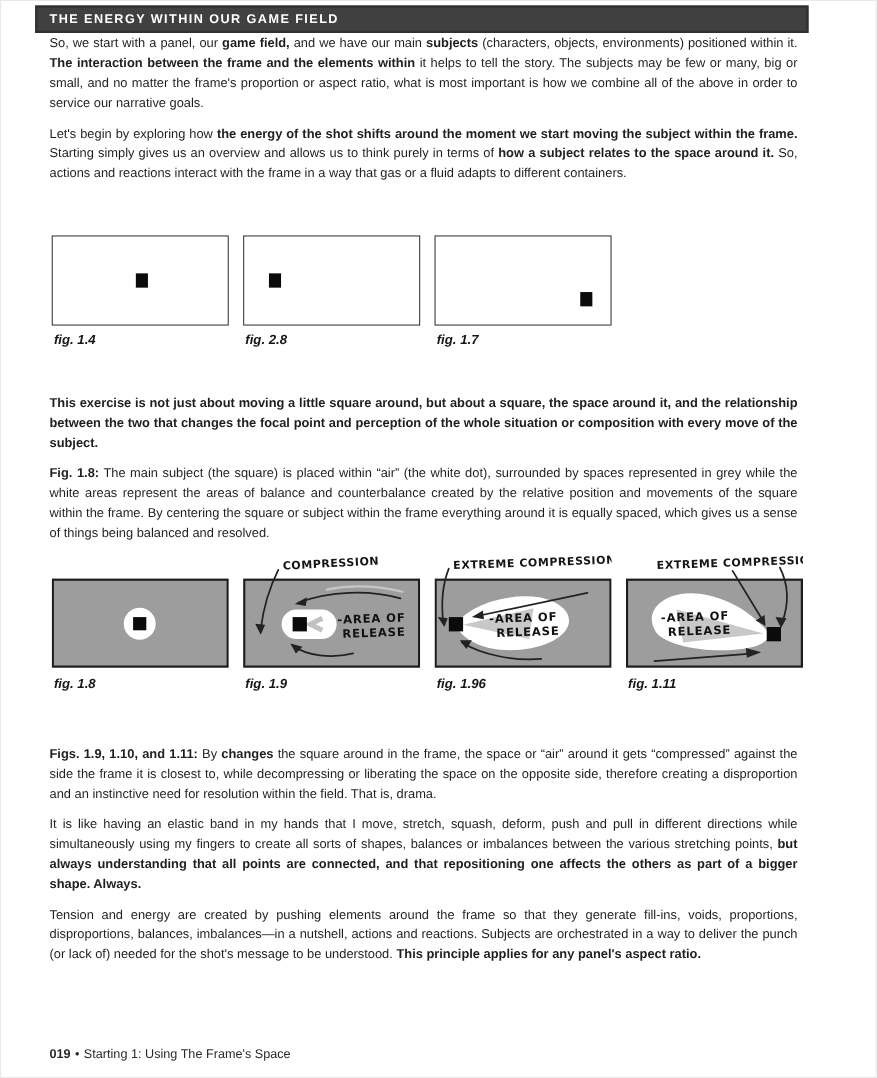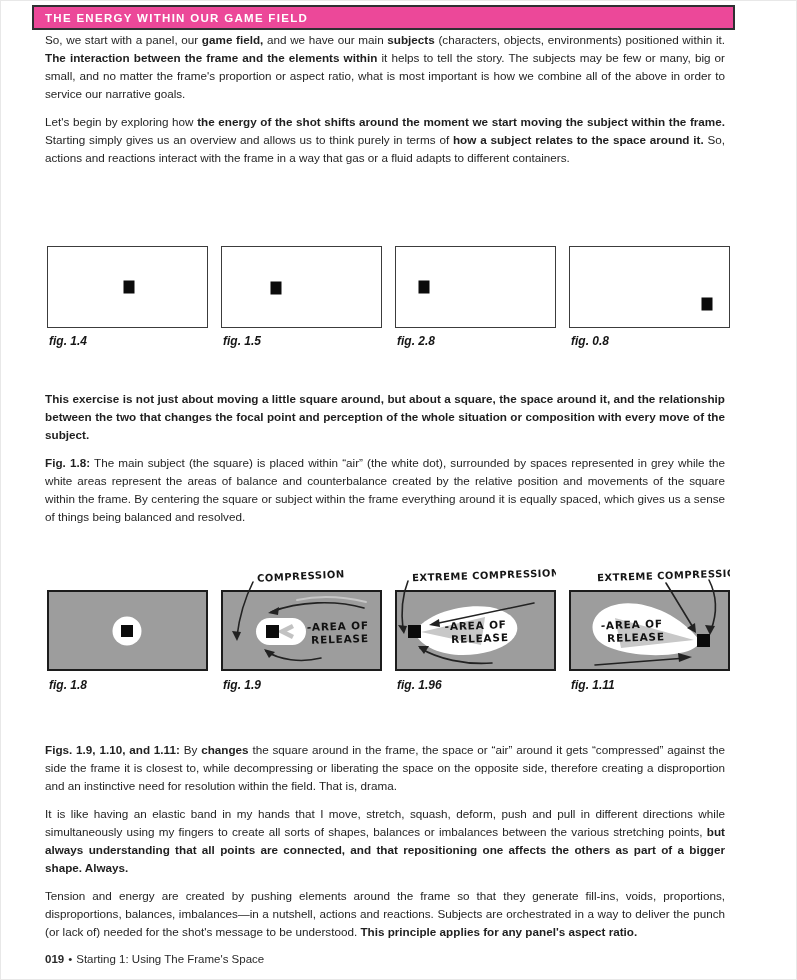--- a/index.html
+++ b/index.html
@@ -14,21 +14,21 @@
     display:flex;align-items:center;padding-left:11px;
   }
   .header-title{color:#ffffff;font-weight:bold;font-size:11.5px;letter-spacing:1.3px;}
   .content{position:absolute;left:45px;top:31px;width:680px;}
   p.para{font-size:11.7px;line-height:18px;text-align:justify;margin:0 0 10px 0;}
   p.para b{font-weight:bold;}
   .p-first{margin-top:15px;}
   .figrow{display:flex;gap:13px;margin-left:2px;}
   .frames-row{margin-top:47px;margin-bottom:42px;}
   .panels-row{margin-top:5px;margin-bottom:49px;}
-  .figcell{width:161px;flex:0 0 161px;margin-top:32px;}
+  .figcell{width:161px;flex:0 0 161px;}
   .frame-box{
     position:relative;width:161px;height:82px;background:#ffffff;
     border:1.5px solid #3c3c3c;box-sizing:border-box;
   }
   .subject-square{
     position:absolute;width:11px;height:13px;background:#0b0b0b;
     transform:translate(-50%,-50%);
   }
   .fig-caption{
     margin-top:6px;padding-left:2px;font-size:12px;font-weight:bold;font-style:italic;color:#161616;
@@ -39,53 +39,47 @@
   .arrow{fill:none;stroke:#222222;stroke-width:1.6;stroke-linecap:round;}
   .arrow-faint{fill:none;stroke:#c6c6c6;stroke-width:2;stroke-linecap:round;}
   .head{fill:#222222;stroke:none;}
   .footer{position:absolute;left:45px;top:953px;font-size:11.5px;color:#2a2a2a;}
   .footer b{font-weight:bold;margin-right:4px;}
   .footer .sep{margin-right:4px;}
 </style>
 </head>
 <body>
 
-<div class="header-bar" style="background: #ec4899;">
+<div class="header-bar" style="background: #404040;">
   <span class="header-title">THE ENERGY WITHIN OUR GAME FIELD</span>
 </div>
 
 <div class="content">
 
   <p class="para p-first"><span>So, we start with a panel, our </span><b>game field,</b><span> and we have our main </span><b>subjects</b><span> (characters, objects, environments) positioned within it. </span><b>The interaction between the frame and the elements within</b><span> it helps to tell the story. The subjects may be few or many, big or small, and no matter the frame's proportion or aspect ratio, what is most important is how we combine all of the above in order to service our narrative goals.</span></p>
   <p class="para"><span>Let's begin by exploring how </span><b>the energy of the shot shifts around the moment we start moving the subject within the frame.</b><span> Starting simply gives us an overview and allows us to think purely in terms of </span><b>how a subject relates to the space around it.</b><span> So, actions and reactions interact with the frame in a way that gas or a fluid adapts to different containers.</span></p>
 
   <div class="figrow frames-row">
     <div class="figcell">
       <div class="frame-box">
         <div class="subject-square" style="left: 51%; top: 50%;"></div>
       </div>
       <div class="fig-caption">fig. 1.4</div>
     </div>
     <div class="figcell">
       <div class="frame-box">
-        <div class="subject-square" style="left: 34%; top: 51%;"></div>
-      </div>
-      <div class="fig-caption">fig. 1.5</div>
-    </div>
-    <div class="figcell">
-      <div class="frame-box">
         <div class="subject-square" style="left: 17.5%; top: 50%;"></div>
       </div>
       <div class="fig-caption">fig. 2.8</div>
     </div>
     <div class="figcell">
       <div class="frame-box">
         <div class="subject-square" style="left: 86%; top: 71%;"></div>
       </div>
-      <div class="fig-caption">fig. 0.8</div>
+      <div class="fig-caption">fig. 1.7</div>
     </div>
   </div>
 
   <p class="para"><b>This exercise is not just about moving a little square around, but about a square, the space around it, and the relationship between the two that changes the focal point and perception of the whole situation or composition with every move of the subject.</b></p>
   <p class="para"><b>Fig. 1.8:</b><span> The main subject (the square) is placed within “air” (the white dot), surrounded by spaces represented in grey while the white areas represent the areas of balance and counterbalance created by the relative position and movements of the square within the frame. By centering the square or subject within the frame everything around it is equally spaced, which gives us a sense of things being balanced and resolved.</span></p>
 
   <div class="figrow panels-row">
 
     <div class="figcell">
       <svg class="panel-svg" viewBox="0 0 161 104">

